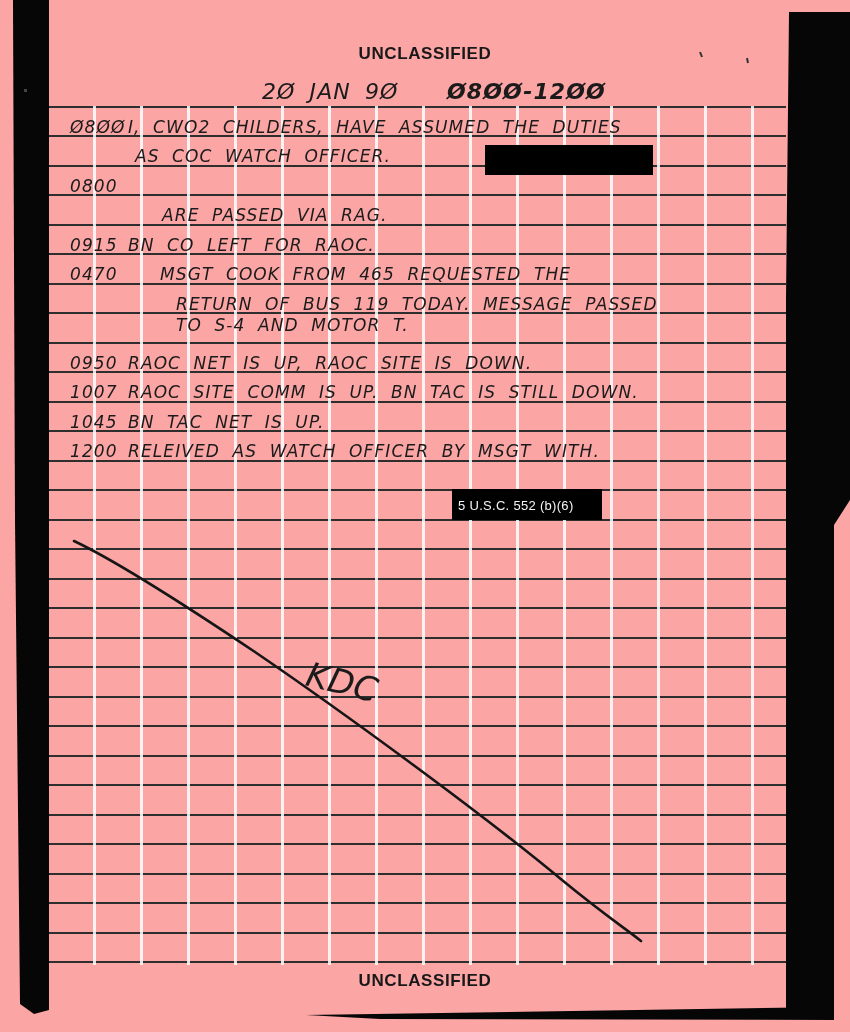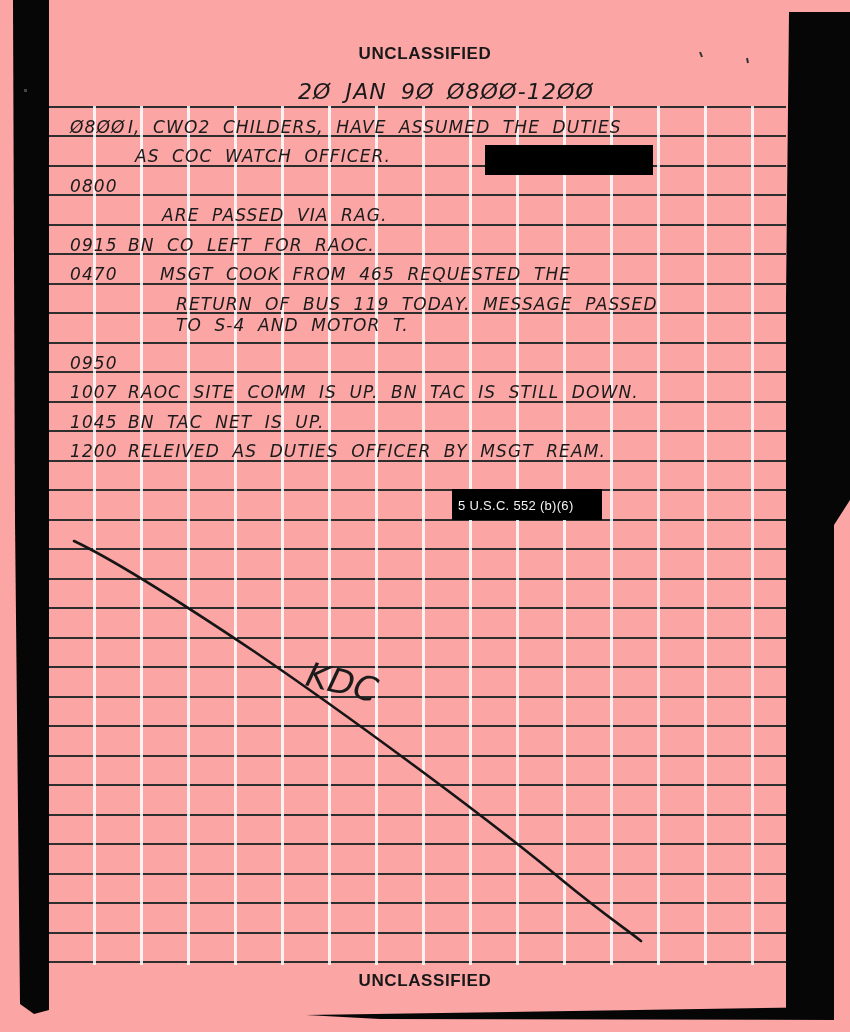--- a/index.html
+++ b/index.html
@@ -39,22 +39,22 @@
   
   .hand {
     font-family: "DejaVu Sans", cursive;
     font-style: italic;
     color: #1b1b1b;
     letter-spacing: 1.1px;
     word-spacing: 6px;
     white-space: nowrap;
   }
   .dateline { position: absolute; top: 79px; font-size: 22px; }
-  .dateline.d1 { left: 262px; margin-left: 36px; }
-  .dateline.d2 { left: 447px; }
+  .dateline.d1 { left: 262px; }
+  .dateline.d2 { left: 447px; font-weight: bold; }
   .row {
     position: absolute;
     height: 27px;
     display: flex;
     align-items: flex-end;
     font-size: 17px;
   }
   .row .time { display: inline-block; width: 58px; }
   .redbar {
     position: absolute;
@@ -120,32 +120,33 @@
     <span style="margin-left:32px">MSGT COOK FROM 465 REQUESTED THE</span>
   </div>
   <div class="row hand" style="top:287px; left:176px">
     <span>RETURN OF BUS 119 TODAY. MESSAGE PASSED</span>
   </div>
   <div class="row hand" style="top:308px; left:176px">
     <span>TO S-4 AND MOTOR T.</span>
   </div>
   <div class="row hand" style="top:346px; left:70px">
     <span class="time">0950</span>
+    <span>RAOC NET IS UP, RAOC SITE IS DOWN.</span>
   </div>
   <div class="row hand" style="top:375px; left:70px">
     <span class="time">1007</span>
     <span>RAOC SITE COMM IS UP. BN TAC IS STILL DOWN.</span>
   </div>
   <div class="row hand" style="top:405px; left:70px">
     <span class="time">1045</span>
     <span>BN TAC NET IS UP.</span>
   </div>
   <div class="row hand" style="top:434px; left:70px">
     <span class="time">1200</span>
-    <span>RELEIVED AS DUTIES OFFICER BY MSGT REAM.</span>
+    <span>RELEIVED AS WATCH OFFICER BY MSGT WITH.</span>
   </div>
 
   <div class="redbar"></div>
 
   <div class="stamp">
     <span>5 U.S.C. 552 (b)(6)</span>
   </div>
 
   <span class="hand initials">KDC</span>
 

